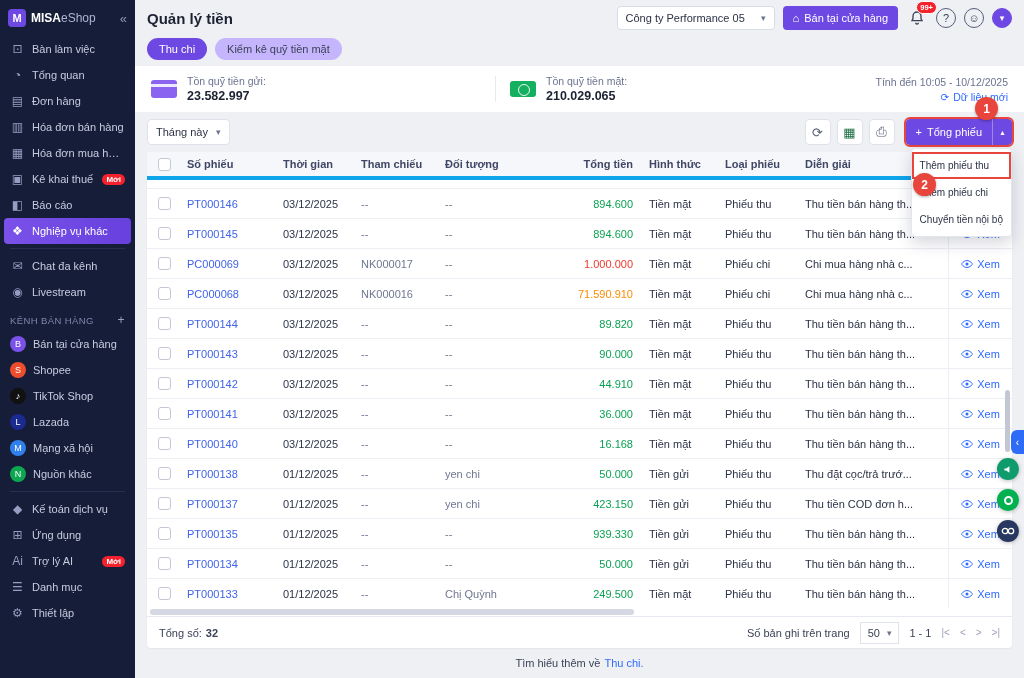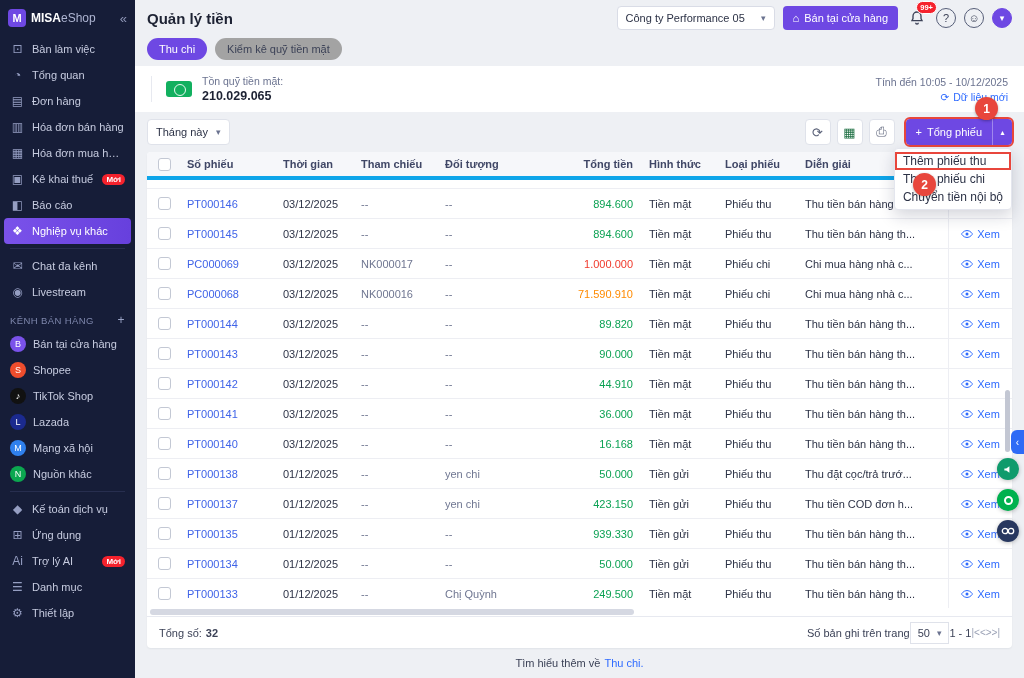--- a/index.html
+++ b/index.html
@@ -46,21 +46,21 @@
     display:flex; gap:5px; align-items:center; padding:0 10px; font-size:11px; cursor:pointer;
     font-family:inherit;}
   .icon-wrap { position:relative; width:22px; height:20px; display:flex; align-items:center; justify-content:center; cursor:pointer;}
   .notif-badge { position:absolute; top:-7px; right:-9px; background:#f5222d; color:#fff;
     font-size:7.5px; font-weight:bold; padding:1px 3px; border-radius:7px; border:1px solid #fff;}
   .round-icon { width:20px; height:20px; border:1.5px solid #565e78; border-radius:50%;
     display:flex; align-items:center; justify-content:center; font-size:11px; color:#3c4257; cursor:pointer;}
   .round-icon.purple { background:var(--primary); border-color:var(--primary); color:#fff; font-size:9px;}
   .tabs-row { display:flex; gap:8px; padding:2px 12px 6px; }
   .tab { height:22px; padding:0 12px; border-radius:12px; display:flex; align-items:center;
-    font-size:11px; background:#a3a3a3; color:#3c4257; cursor:pointer;}
+    font-size:11px; background:#c4b5fd; color:#3c4257; cursor:pointer;}
   .tab.active { background:var(--primary); color:#fff; }
   
   .summary { background:#fff; height:46px; display:flex; align-items:center; padding:0 16px; gap:14px;}
   .sum-item { display:flex; gap:10px; align-items:center; width:330px; }
   .card-ico { width:26px; height:18px; background:#8a63f0; border-radius:3px; position:relative; flex:none;}
   .card-ico::after { content:""; position:absolute; left:0; right:0; top:4px; height:3px; background:rgba(255,255,255,.85);}
   .cash-ico { width:26px; height:16px; background:#12b05f; border-radius:3px; position:relative; flex:none;}
   .cash-ico::after { content:""; position:absolute; left:8px; top:3px; width:10px; height:10px;
     border:1.5px solid rgba(255,255,255,.9); border-radius:50%;}
   .sum-label { color:#6b7390; font-size:10.5px; }
@@ -81,21 +81,21 @@
     color:#5a6178; font-size:13px; display:flex; align-items:center; justify-content:center; cursor:pointer;}
   .sq-btn.excel { color:#1d6f42; }
   .add-split { display:flex; height:26px; background:var(--primary); border-radius:4px; color:#fff;
     outline:2px solid var(--annotation); margin-left:5px; cursor:pointer;}
   .add-main { display:flex; align-items:center; gap:5px; padding:0 10px; font-size:11px;}
   .add-caret { width:20px; border-left:1px solid rgba(255,255,255,.35); display:flex;
     align-items:center; justify-content:center; font-size:8px;}
   
   .add-menu { position:absolute; top:148px; right:12px; background:#fff; border:1px solid #e4e6ee;
     border-radius:4px; box-shadow:0 6px 16px rgba(20,25,60,.18); padding:3px 0; z-index:50; min-width:90px;}
-  .menu-item { padding:2px 8px; font-size:12px; white-space:nowrap; color:#2c3246; cursor:pointer;}
+  .menu-item { padding:8px 8px; font-size:10px; white-space:nowrap; color:#2c3246; cursor:pointer;}
   .menu-item.highlight { outline:2px solid var(--annotation); outline-offset:-2px;}
   .ann-circle { position:absolute; width:23px; height:23px; border-radius:50%; background:var(--annotation);
     color:#fff; font-weight:bold; font-size:12px; display:flex; align-items:center; justify-content:center;
     z-index:60; box-shadow:0 1px 3px rgba(0,0,0,.3);}
   .ann1 { top:97px; right:26px; }
   .ann2 { top:173px; right:88px; }
   
   .content-wrap { flex:1; margin:0 12px; display:flex; flex-direction:column; min-height:0;}
   .panel { background:#fff; border-radius:4px; flex:1; display:flex; flex-direction:column;
     position:relative; min-height:0; box-shadow:0 1px 2px rgba(23,29,59,.06);}
@@ -114,21 +114,21 @@
   .amount { text-align:right; padding-right:10px; }
   .amount.green { color:var(--green); } .amount.red { color:var(--red); } .amount.orange { color:var(--orange); }
   .view { display:flex; gap:4px; align-items:center; justify-content:center; color:var(--link);
     border-left:1px solid #edeef3; height:100%; cursor:pointer;}
   .v-thumb { position:absolute; right:2px; top:238px; width:5px; height:62px; background:#c3c7d3; border-radius:3px; cursor:pointer;}
   .hscroll { height:8px; position:relative; }
   .hthumb { position:absolute; left:3px; top:1px; height:6px; width:56%; background:#d5d8e2; border-radius:3px; cursor:pointer;}
   .tfoot { height:32px; border-top:1px solid #e7e9f0; display:flex; align-items:center; padding:0 12px;
     font-size:11px; color:#3c4257;}
   .total b { margin-left:4px; }
-  .pager { margin-left:auto; display:flex; align-items:center; }
+  .pager { margin-left:auto; display:flex; align-items:center; gap:10px; }
   .pp-select { height:22px; border:1px solid #dfe2ea; border-radius:0; padding:0 7px; display:flex;
     gap:7px; align-items:center; background:#fff; cursor:pointer;}
   .pg { color:#9aa1b5; font-size:10px; cursor:pointer; }
   .bottom-strip { height:30px; display:flex; align-items:center; justify-content:center; gap:4px;
     font-size:11px; color:#3c4257;}
   .bottom-strip a { color:var(--link); text-decoration:none; cursor:pointer;}
   
   .edge-tab { position:absolute; right:0; top:430px; width:13px; height:24px; background:#2e6bf6;
     border-radius:6px 0 0 6px; color:#fff; display:flex; align-items:center; justify-content:center;
     font-size:10px; z-index:70; cursor:pointer;}
@@ -312,20 +312,27 @@
         <span>Thu chi</span>
       </div>
 
       <div class="tab">
         <span>Kiểm kê quỹ tiền mặt</span>
       </div>
 
   </div>
 
   <div class="summary">
+    <div class="sum-item">
+      <div class="card-ico"></div>
+      <div>
+          <div class="sum-label">Tồn quỹ tiền gửi:</div>
+        <div class="sum-value">23.582.997</div>
+        </div>
+    </div>
     <div class="v-div"></div>
     <div class="sum-item">
       <div class="cash-ico"></div>
       <div>
           <div class="sum-label">Tồn quỹ tiền mặt:</div>
         <div class="sum-value">210.029.065</div>
         </div>
     </div>
     <div class="sum-right">
       <div>Tính đến 10:05 - 10/12/2025</div>

